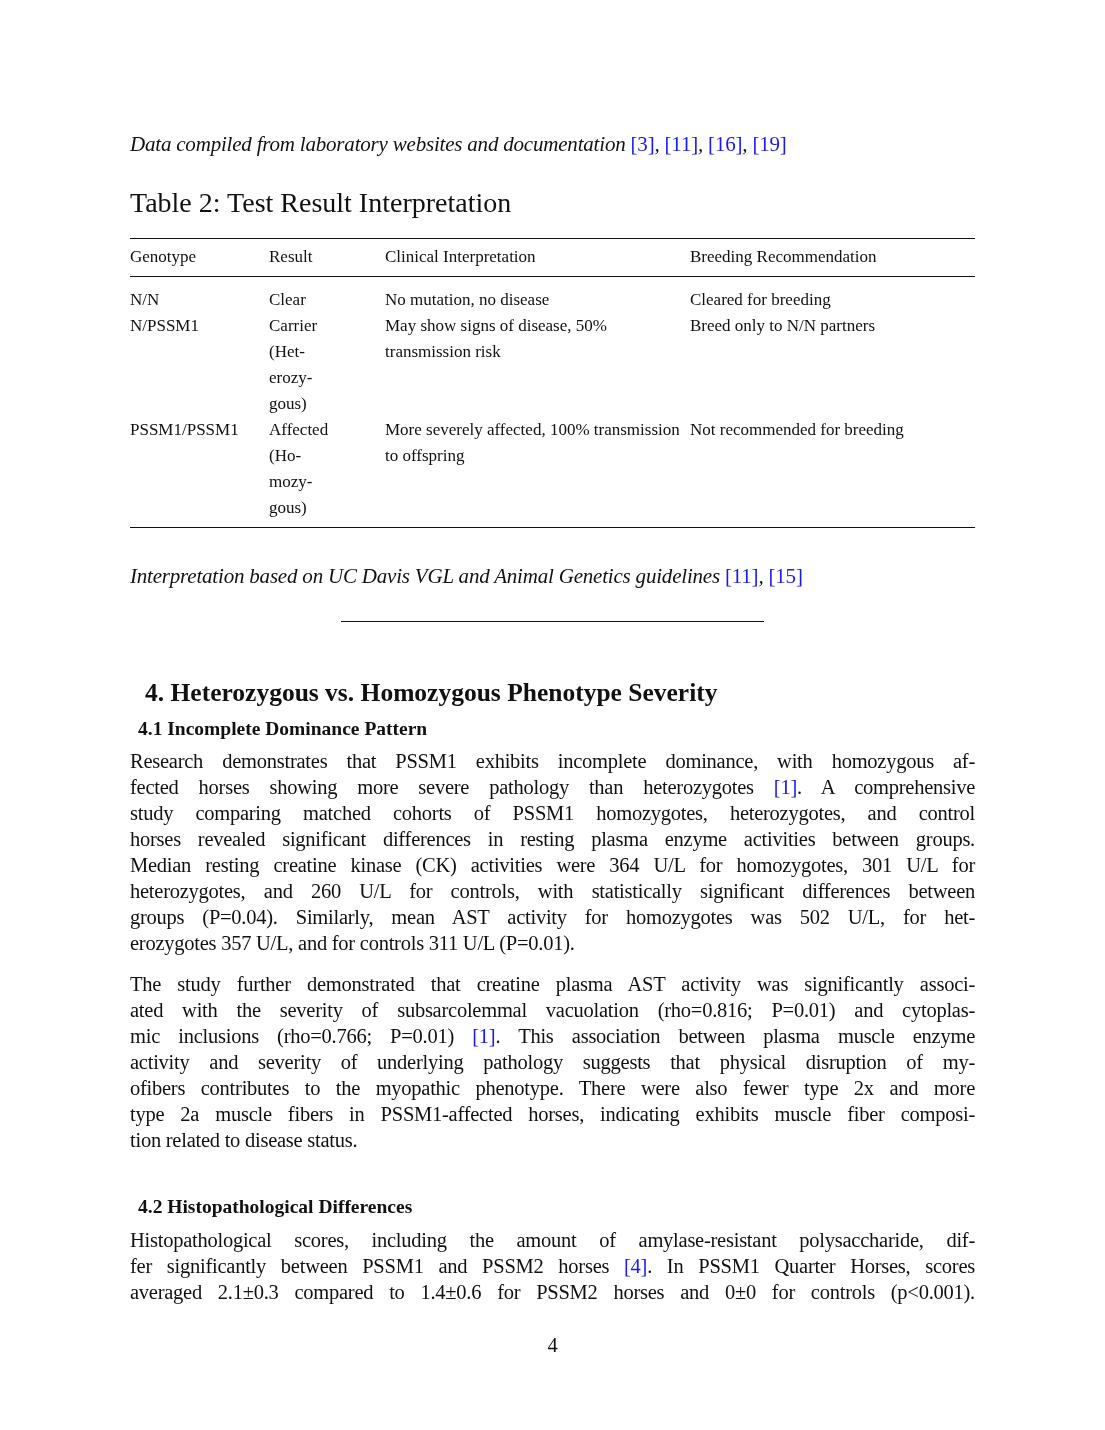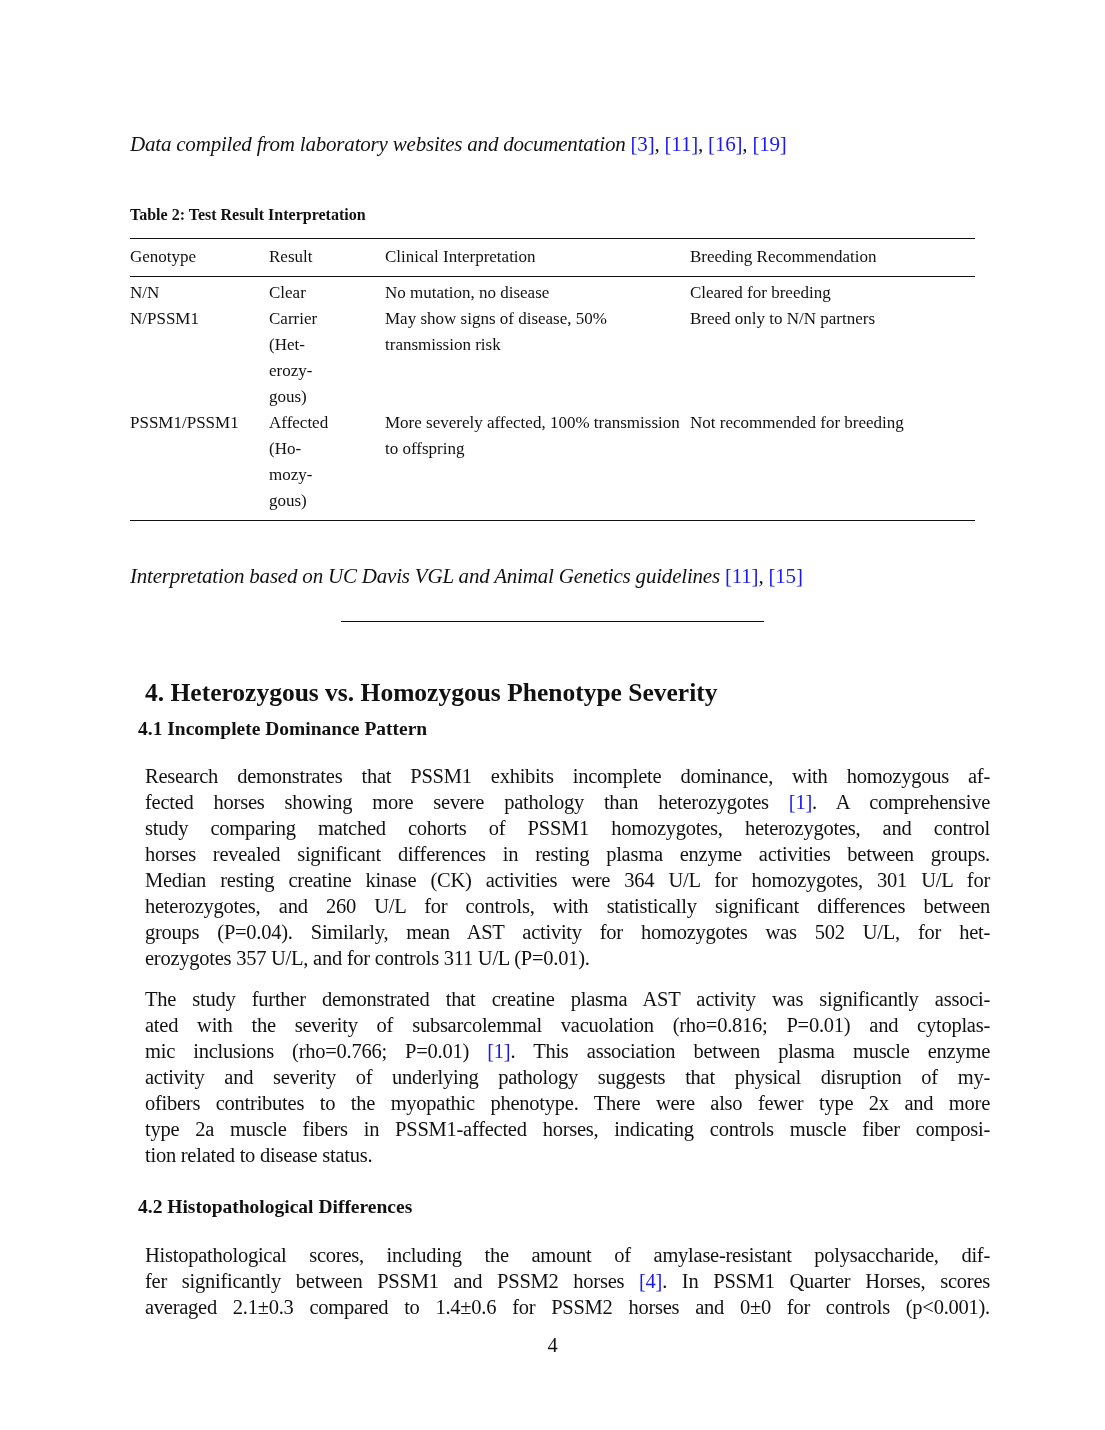--- a/index.html
+++ b/index.html
@@ -29,23 +29,23 @@
       font-size: 21px;
       line-height: 26px;
       white-space: nowrap;
       letter-spacing: -0.2px;
     }
     .cite { color: #1a1aee; font-style: normal; }
     .sep { font-style: italic; }
     .table-title {
       position: absolute;
       left: 0;
-      top: 202px;
-      font-weight: bold;
-      font-size: 16px;
+      top: 190px;
+      font-weight: normal;
+      font-size: 28px;
       line-height: 26px;
       white-space: nowrap;
     }
     table.results {
       position: absolute;
       left: 0;
       top: 238px;
       width: 845px;
       border-collapse: collapse;
       font-size: 17px;
@@ -58,21 +58,21 @@
       text-align: left;
       padding: 5px 0 6px 0;
       vertical-align: top;
       white-space: nowrap;
     }
     table.results td {
       text-align: left;
       vertical-align: top;
       padding: 0;
     }
-    table.results tbody tr:first-child td { padding-top: 3px; }
+    table.results tbody tr:first-child td { padding-top: 10px; }
     table.results tbody tr:last-child td { padding-bottom: 6px; }
     .col-geno { width: 139px; white-space: nowrap; }
     .col-result { width: 116px; }
     .col-clin { width: 305px; }
     .col-breed { width: 285px; }
     .result-lines span { display: block; }
     .hrule {
       position: absolute;
       left: 211px;
       top: 621px;
@@ -96,21 +96,21 @@
       margin: 8px;
       font-size: 19.5px;
       line-height: 26px;
       font-weight: bold;
       white-space: nowrap;
     }
     .para {
       position: absolute;
       left: 0;
       width: 845px;
-      margin: 15px;
+      margin: 0;
       font-size: 20.5px;
       line-height: 26px;
       text-align: justify;
       letter-spacing: -0.25px;
     }
     .para .line {
       display: block;
       text-align: justify;
       text-align-last: justify;
       white-space: nowrap;
@@ -206,21 +206,21 @@
     <span class="line">groups (P=0.04).  Similarly, mean AST activity for homozygotes was 502 U/L, for het-</span>
     <span class="line last">erozygotes 357 U/L, and for controls 311 U/L (P=0.01).</span>
   </p>
 
   <p class="para" style="top:971px;">
     <span class="line">The study further demonstrated that creatine plasma AST activity was significantly associ-</span>
     <span class="line">ated with the severity of subsarcolemmal vacuolation (rho=0.816; P=0.01) and cytoplas-</span>
     <span class="line"><span>mic inclusions (rho=0.766; P=0.01) </span><a class="cite">[1]</a><span>. This association between plasma muscle enzyme</span></span>
     <span class="line">activity and severity of underlying pathology suggests that physical disruption of my-</span>
     <span class="line">ofibers contributes to the myopathic phenotype. There were also fewer type 2x and more</span>
-    <span class="line">type 2a muscle fibers in PSSM1-affected horses, indicating controls muscle fiber composi-</span>
+    <span class="line">type 2a muscle fibers in PSSM1-affected horses, indicating exhibits muscle fiber composi-</span>
     <span class="line last">tion related to disease status.</span>
   </p>
 
   <h3 class="subsection" style="top:1186px;text-align:right;">4.2 Histopathological Differences</h3>
 
   <p class="para" style="top:1227px;">
     <span class="line">Histopathological scores, including the amount of amylase-resistant polysaccharide, dif-</span>
     <span class="line"><span>fer significantly between PSSM1 and PSSM2 horses </span><a class="cite">[4]</a><span>. In PSSM1 Quarter Horses, scores</span></span>
     <span class="line">averaged 2.1±0.3 compared to 1.4±0.6 for PSSM2 horses and 0±0 for controls (p&lt;0.001).</span>
   </p>

